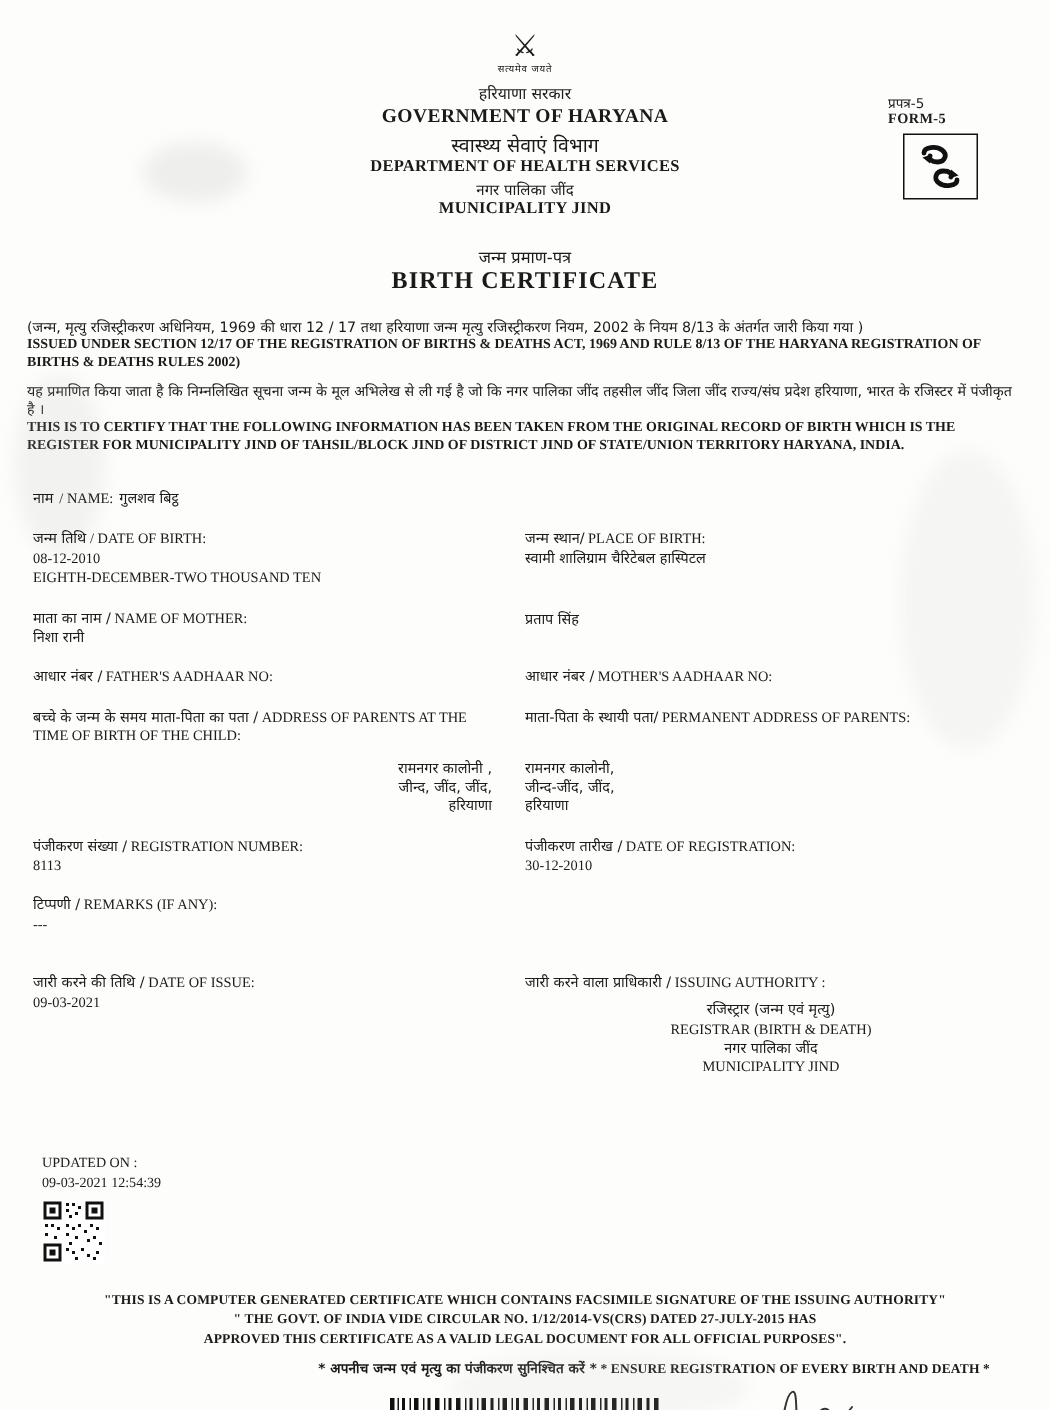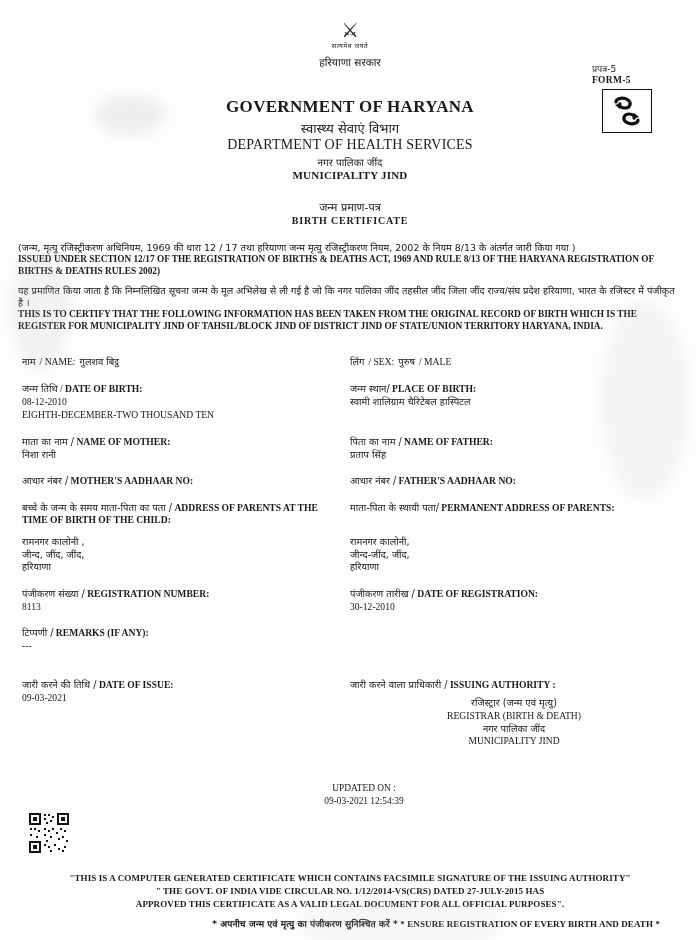--- a/index.html
+++ b/index.html
@@ -47,49 +47,48 @@
   .emblem-sub {
     font-size: 6.5px;
     letter-spacing: 0.5px;
     margin-top: 1px;
   }
   .hdr-hi {
     font-size: 10.5px;
     margin-top: 5px;
   }
   .hdr-en {
-    font-size: 17px;
+    font-size: 13px;
     font-weight: bold;
     letter-spacing: 0.3px;
-    margin-top: 28px;
   }
   .hdr-hi2 {
     font-size: 13px;
     margin-top: 2px;
   }
   .hdr-en2 {
-    font-size: 14px;
-    font-weight: normal;
+    font-size: 11px;
+    font-weight: bold;
     letter-spacing: 0.2px;
   }
   .hdr-hi3 {
     font-size: 10px;
     margin-top: 2px;
   }
   .hdr-en3 {
     font-size: 11px;
     font-weight: bold;
     letter-spacing: 0.2px;
   }
   .title-hi {
     font-size: 11px;
     margin-top: 18px;
   }
   .title-en {
-    font-size: 10px;
+    font-size: 16px;
     font-weight: bold;
     letter-spacing: 0.8px;
     margin-top: 1px;
   }
 
   .form-no {
     position: absolute;
     right: 38px;
     top: 62px;
     width: 70px;
@@ -125,21 +124,21 @@
   }
   .col {
     width: 50%;
     box-sizing: border-box;
     padding-right: 22px;
   }
   .lbl {
     font-size: 9.6px;
     line-height: 1.25;
   }
-  .lbl .en { font-weight: bold; }
+  .lbl .en { font-weight: normal; }
   .val {
     font-size: 9.6px;
     line-height: 1.3;
     margin-top: 1px;
   }
   .val-multiline { white-space: pre-line; }
   .inline-val { font-size: 9.6px; }
 
   .sig-area {
     position: absolute;
@@ -158,24 +157,23 @@
   .issue-right { width: 50%; }
   .auth-center {
     text-align: center;
     margin-top: 6px;
     font-size: 9.6px;
     line-height: 1.35;
   }
   .auth-center .bold { font-weight: normal; }
 
   .updated {
-    margin: 34px 0 0 28px;
+    margin: 51px 0 0 28px;
     font-size: 9.4px;
     line-height: 1.35;
-    text-align: center;
   }
   .qr {
     margin: 4px 0 0 28px;
     width: 42px;
     height: 42px;
   }
 
   .footer {
     margin: 18px 0 0 0;
     text-align: center;
@@ -246,26 +244,20 @@
   </div>
 
   <div class="fields">
 
     <div class="row">
       <div class="col">
         <span class="lbl devanagari">नाम</span>
         <span class="lbl"> / </span><span class="lbl en">NAME:</span>
         <span class="inline-val devanagari">गुलशव बिट्ठ</span>
       </div>
-      <div class="col">
-        <span class="lbl devanagari">लिंग</span>
-        <span class="lbl"> / </span><span class="lbl en">SEX:</span>
-        <span class="inline-val devanagari">पुरुष</span>
-        <span class="inline-val"> / </span><span class="inline-val">MALE</span>
-      </div>
     </div>
 
     <div class="row">
       <div class="col">
         <div class="lbl">
           <span class="devanagari">जन्म तिथि</span>
           <span> / </span><span class="en">DATE OF BIRTH:</span>
         </div>
         <div class="val">08-12-2010</div>
         <div class="val">EIGHTH-DECEMBER-TWO THOUSAND TEN</div>
@@ -281,52 +273,48 @@
 
     <div class="row">
       <div class="col">
         <div class="lbl">
           <span class="devanagari">माता का नाम  /</span>
           <span class="en">NAME OF MOTHER:</span>
         </div>
         <div class="val devanagari">निशा रानी</div>
       </div>
       <div class="col">
-        <div class="lbl">
-          <span class="devanagari">पिता का नाम  /</span>
-          <span class="en">NAME OF FATHER:</span>
-        </div>
         <div class="val devanagari">प्रताप सिंह</div>
       </div>
     </div>
 
     <div class="row">
+      <div class="col">
+        <div class="lbl">
+          <span class="devanagari">आधार नंबर  /</span>
+          <span class="en">FATHER'S AADHAAR NO:</span>
+        </div>
+        <div class="val"></div>
+      </div>
       <div class="col">
         <div class="lbl">
           <span class="devanagari">आधार नंबर  /</span>
           <span class="en">MOTHER'S AADHAAR NO:</span>
         </div>
         <div class="val"></div>
       </div>
-      <div class="col">
-        <div class="lbl">
-          <span class="devanagari">आधार नंबर  /</span>
-          <span class="en">FATHER'S AADHAAR NO:</span>
-        </div>
-        <div class="val"></div>
-      </div>
     </div>
 
     <div class="row">
       <div class="col">
         <div class="lbl">
           <span class="devanagari">बच्चे के जन्म के समय माता-पिता का पता /</span>
           <span class="en">ADDRESS OF PARENTS AT THE TIME OF BIRTH OF THE CHILD:</span>
         </div>
-        <div class="val val-multiline devanagari" style="margin-top:10px;">रामनगर कालोनी ,
+        <div class="val val-multiline devanagari" style="margin-top:10px;text-align:right;">रामनगर कालोनी ,
 जीन्द, जींद, जींद,
 हरियाणा</div>
       </div>
       <div class="col">
         <div class="lbl">
           <span class="devanagari">माता-पिता के स्थायी पता/</span>
           <span class="en">PERMANENT ADDRESS OF PARENTS:</span>
         </div>
         <div class="val val-multiline devanagari" style="margin-top:22px;">रामनगर कालोनी,
 जीन्द-जींद, जींद,

